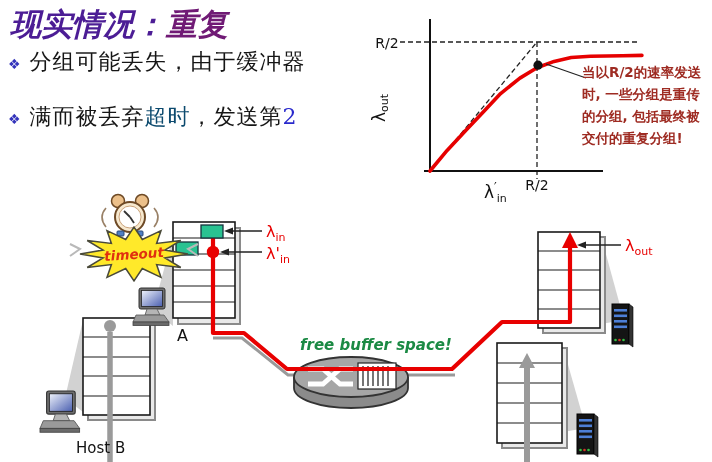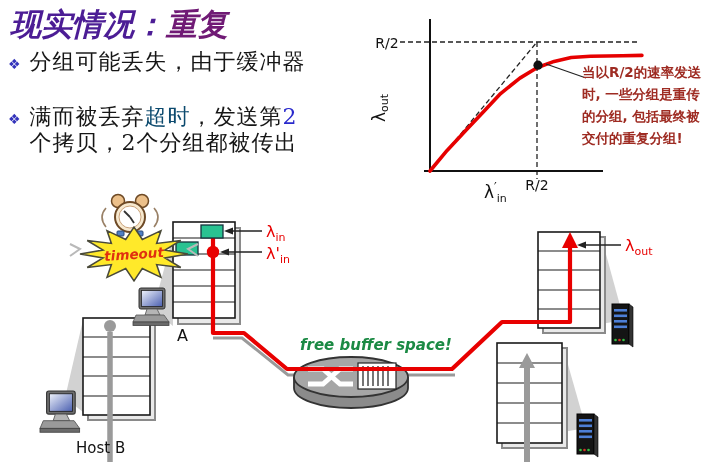--- a/index.html
+++ b/index.html
@@ -46,21 +46,20 @@
     <span class="diamond">❖</span>
     <div class="btext">
       <div>分组可能丢失，由于缓冲器</div>
     </div>
   </div>
 
   <div class="bullet" style="top:104px;">
     <span class="diamond">❖</span>
     <div class="btext">
       <div><span>满而被丢弃</span><span class="red-inline">超时</span><span>，发送第</span><span class="blue-inline">2</span></div>
-      <div>个拷贝，2个分组都被传出</div>
     </div>
   </div>
 
   <svg width="352" height="202" viewBox="0 0 352 202" style="position:absolute;left:360px;top:8px;">
 
     <line class="dash" x1="40" y1="34" x2="279" y2="34"></line>
     <line class="dash" x1="177" y1="34" x2="177" y2="171"></line>
     <path id="ideal-line" class="dash" d="M70.0,163.0 L177.0,34.0"></path>
 
     <line class="axis" x1="70" y1="11" x2="70" y2="163"></line>

